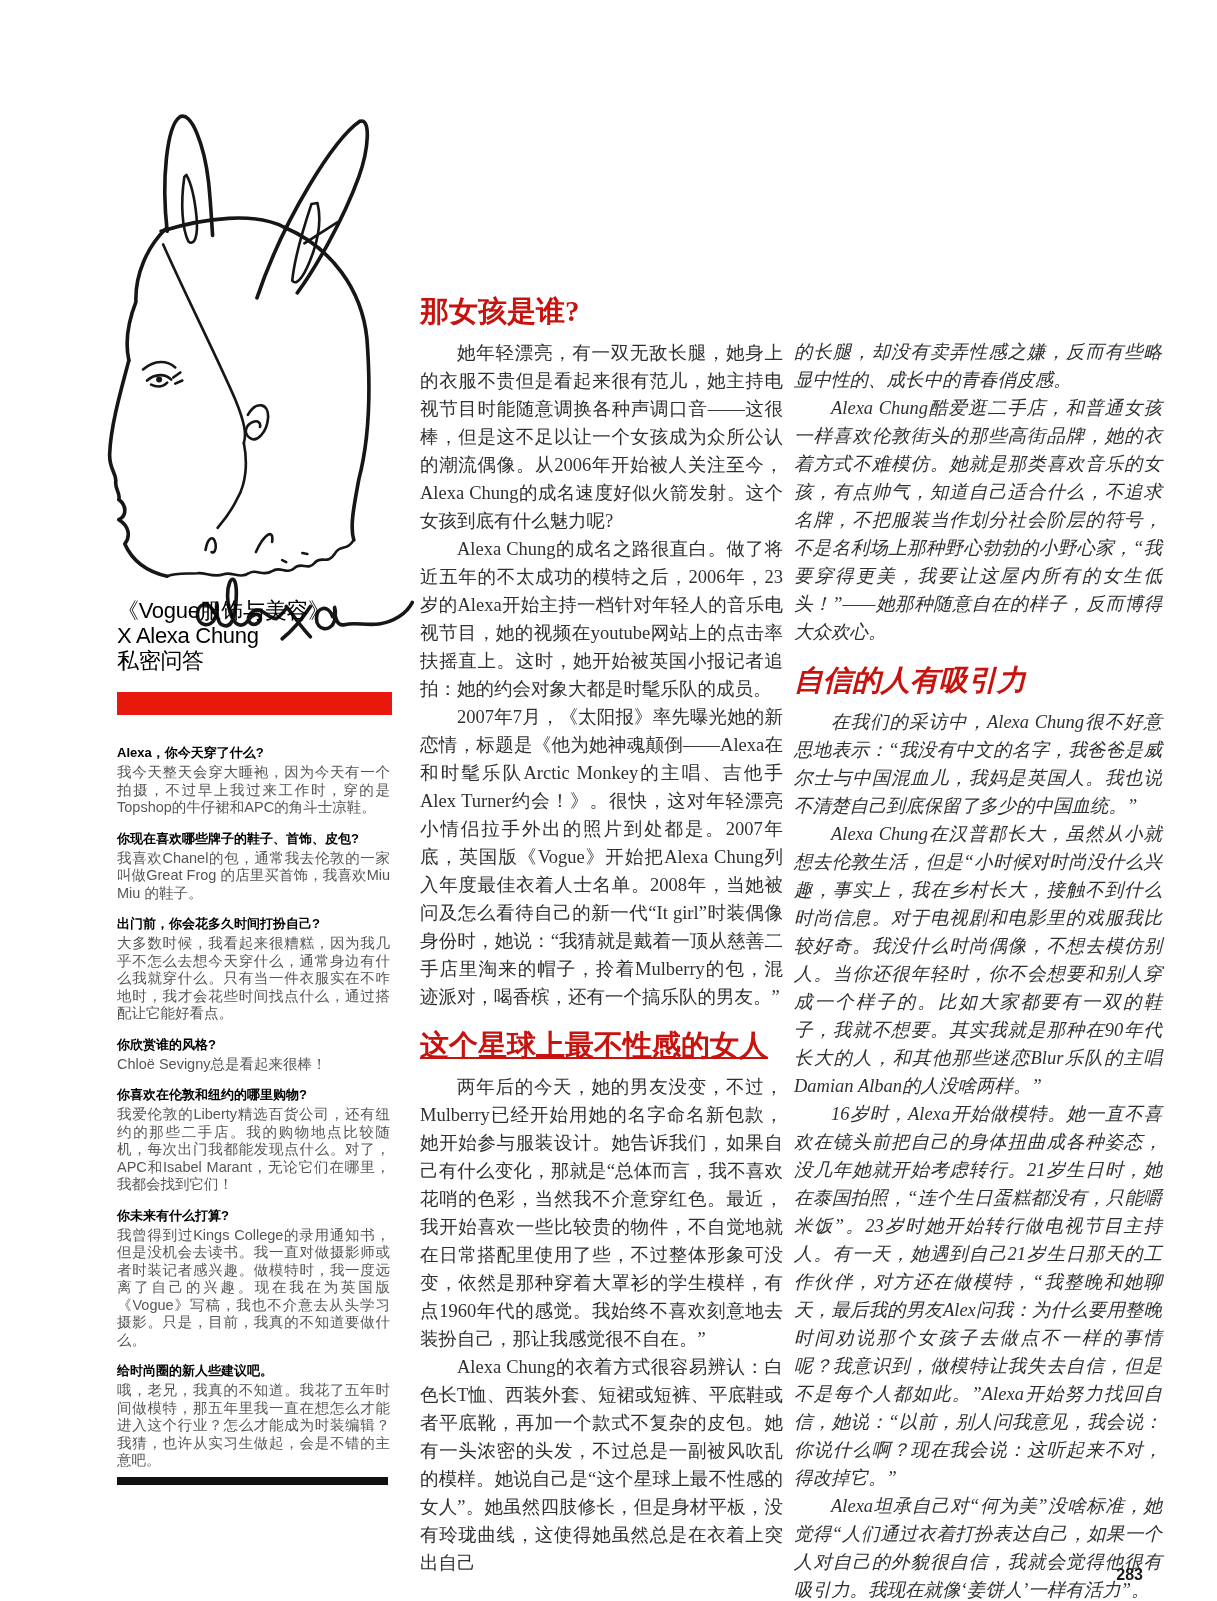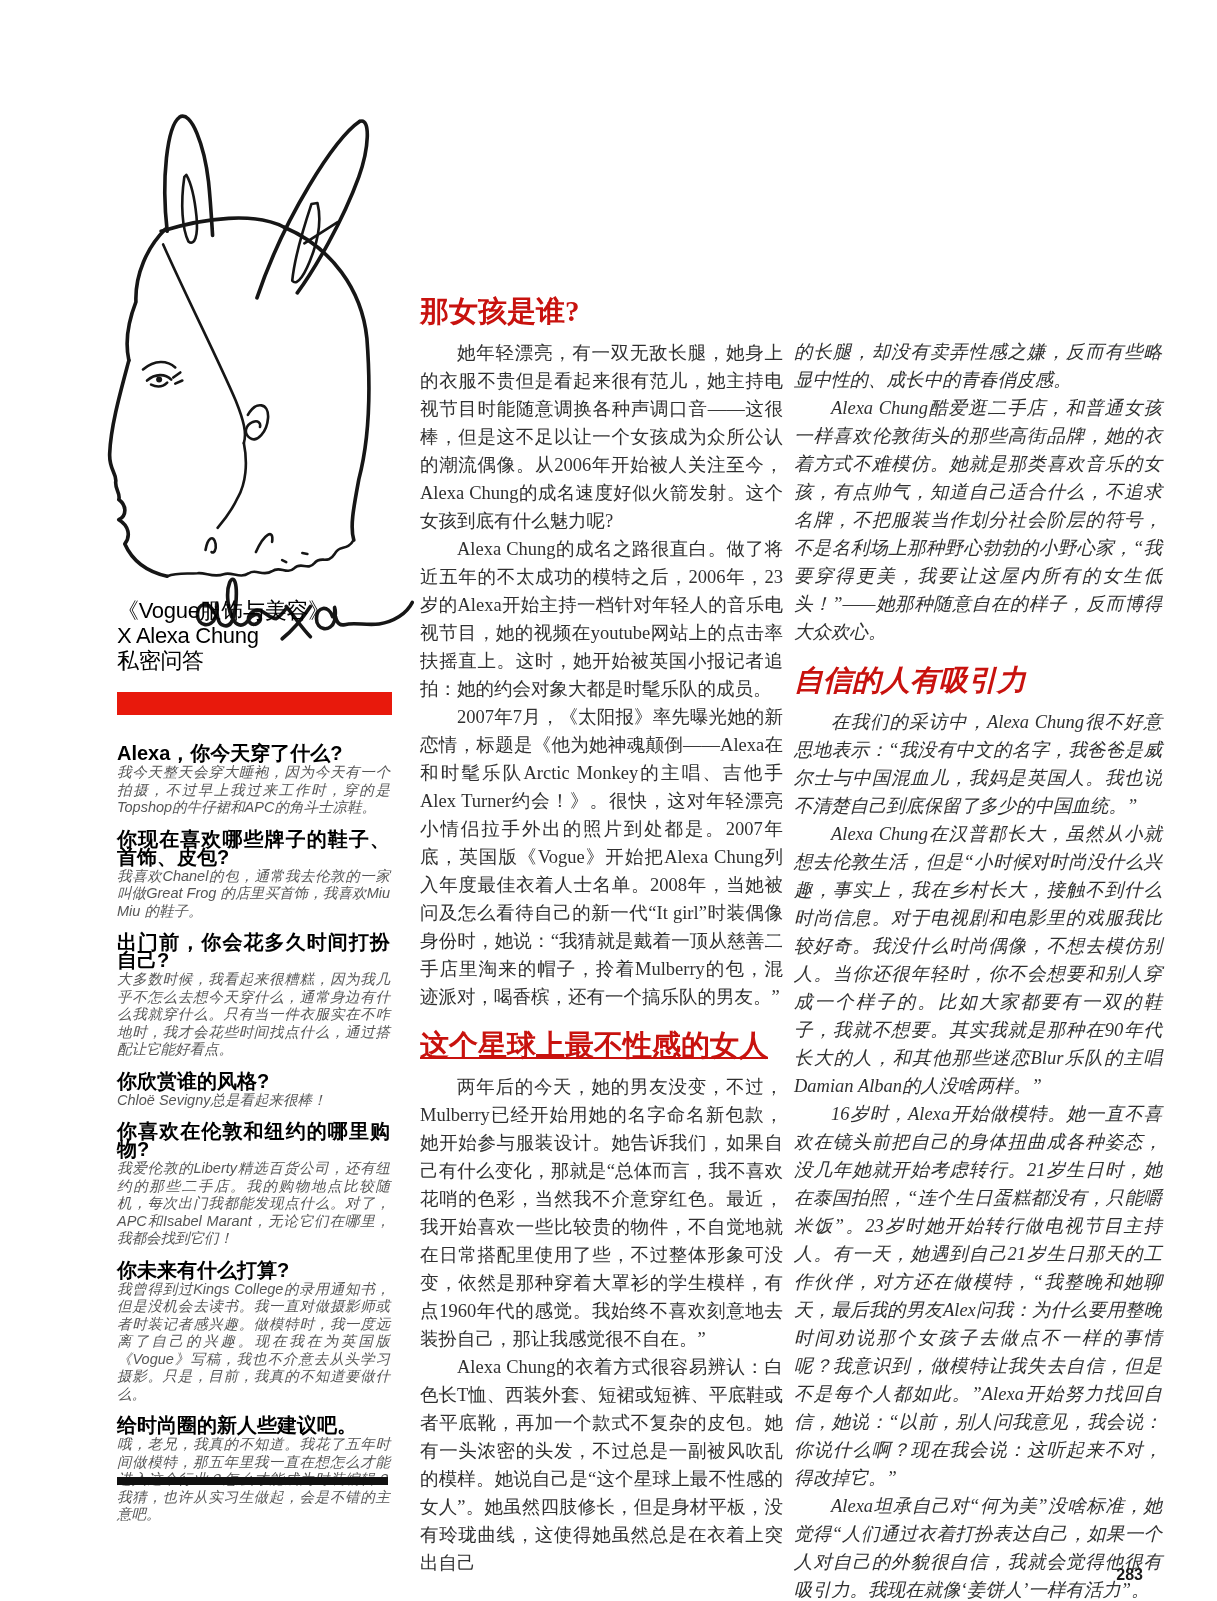--- a/index.html
+++ b/index.html
@@ -9,23 +9,23 @@
 
   
   #sketch { left:104px; top:78px; width:316px; height:590px; }
   #feature-title { left:117px; top:598px; width:292px;
     font-family:"Liberation Sans","DejaVu Sans",sans-serif;
     font-weight:400; font-size:22px; line-height:25px; color:#000; letter-spacing:-0.3px; }
   #red-bar { left:117px; top:692px; width:275px; height:23px; }
   #qa { left:117px; top:744px; width:273px; }
   .qa-item { margin-bottom:13px; }
   .qa-q { font-family:"Liberation Sans","DejaVu Sans",sans-serif; font-weight:700;
-    font-size:20px; line-height:18px; color:#000; text-align:justify; }
+    font-size:13px; line-height:18px; color:#000; text-align:justify; }
   .qa-a { font-family:"Liberation Sans","DejaVu Sans",sans-serif;
-    font-size:14.5px; line-height:17.5px; color:#565656; text-align:justify; margin-top:2px;font-style:italic; }
+    font-size:14.5px; line-height:17.5px; color:#565656; text-align:justify; margin-top:2px; }
   #black-bar { left:117px; top:1477px; width:271px; height:8px; background:#111; }
 
   
   .col { text-align:justify;margin-top:36px; }
   .col p { font-size:18.5px; line-height:28px; color:#303030; text-indent:2em; }
   .col p.no-indent { text-indent:0; }
   .col h2 { font-size:29px; line-height:34px; font-weight:700; margin-bottom:11px; }
   .col h2.gap { margin-top:17px; }
   #col-mid { left:420px; top:258px; width:363px; }
   #col-right { left:794px; top:302px; width:368px;font-style:italic; }

